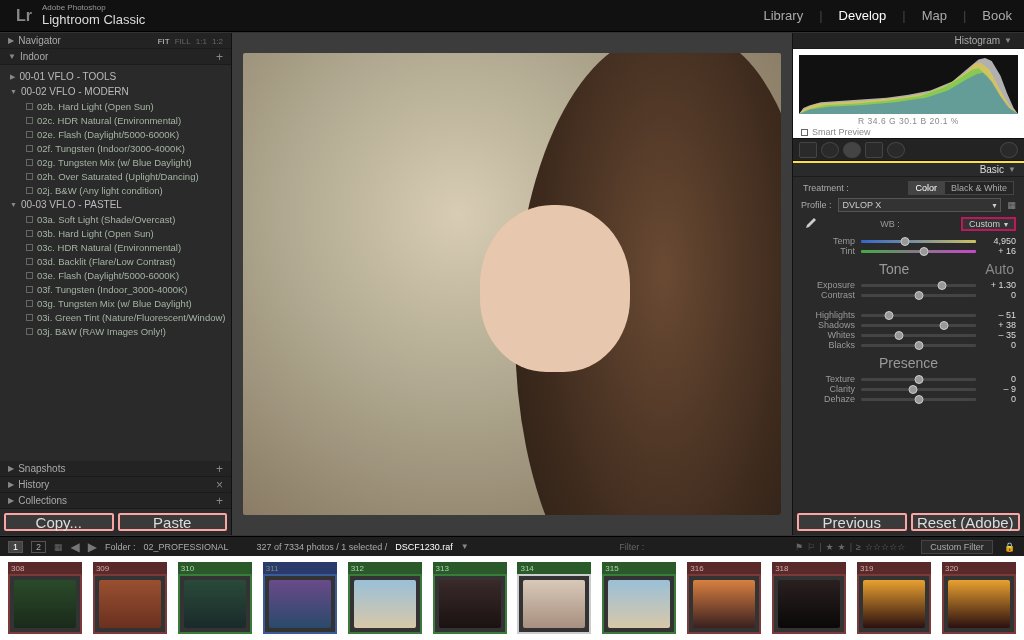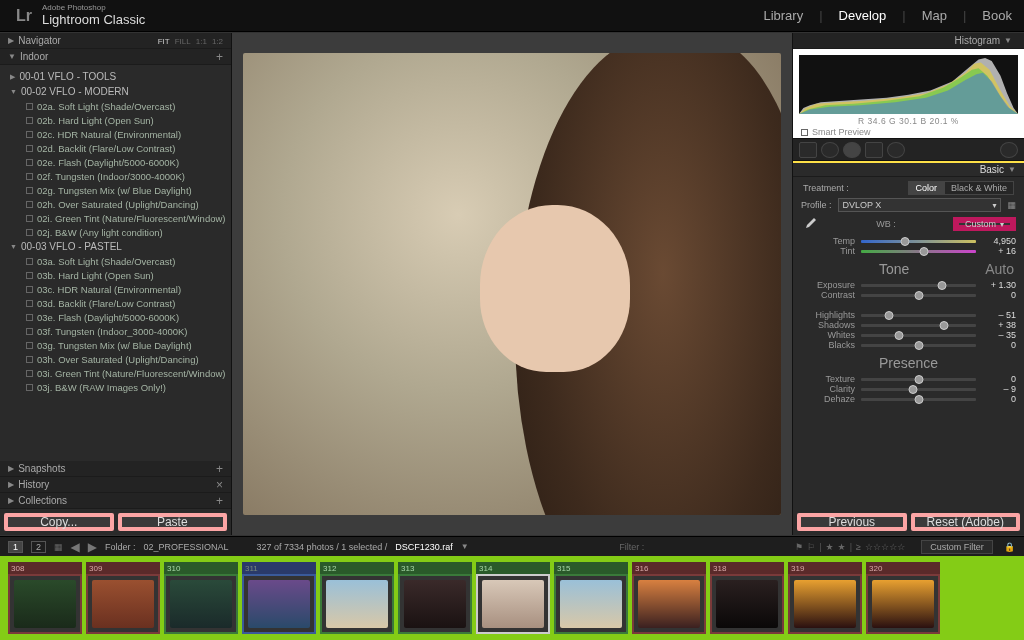--- a/index.html
+++ b/index.html
@@ -34,21 +34,21 @@
 .navhdr .zoom{color:#666;font-size:8px;margin-left:5px;}
 .zoom.active{color:#ccc;text-align:center;}
 
 .plist { flex:1; overflow:auto; padding:4px 0 4px 6px; }
 .plist-folder { color:#bbb; font-size:10px; padding:2px 4px; display:flex; align-items:center; gap:4px; cursor:pointer;}
 .plist-item { color:#a4b4a4; font-size:9.5px; padding:1.5px 4px 1.5px 20px; display:flex; align-items:center; gap:4px; cursor:pointer;}
 .plist-item .sq{width:7px;height:7px;border:1px solid #666;display:inline-block;}
 .plist-folder .tri{font-size:7px;color:#888;}
 
 .panelbtns{display:flex;gap:4px;padding:4px;}
-.pbtn{flex:1;background:#3a3a3a;border:4px solid #fca5a5;border-radius:2px;height:18px;color:#ddd;font-size:12px;display:flex;align-items:center;justify-content:center;cursor:pointer;}
+.pbtn{flex:1;background:#3a3a3a;border:2px solid #fca5a5;border-radius:2px;height:18px;color:#ddd;font-size:15px;display:flex;align-items:center;justify-content:center;cursor:pointer;}
 
 .histo{height:90px;background:#ffffff;margin:0;position:relative;border-bottom:1px solid #111;}
 .histo-canvas{position:absolute;inset:6px 6px 24px 6px;background:#111;}
 .histo-canvas svg{width:100%;height:100%;}
 .histo-read{position:absolute;bottom:12px;left:0;right:0;text-align:center;color:#888;font-size:8.5px;letter-spacing:0.5px;}
 .smart-preview{position:absolute;bottom:1px;left:8px;font-size:9px;color:#888;display:flex;align-items:center;gap:4px;}
 .smart-preview .chk{width:7px;height:7px;border:1px solid #666;}
 .maskrow{height:22px;background:#232323;border-bottom:1px solid #111;display:flex;align-items:center;gap:4px;padding:0 6px;}
 .maskrow .mbtn{width:18px;height:16px;border:1px solid #444;border-radius:2px;background:#2a2a2a;cursor:pointer;}
 .maskrow .mbtn.sel{background:#444;}
@@ -66,30 +66,30 @@
 .row.tint .slider{background:linear-gradient(90deg,#44aa44,#cc44cc);}
 .subhdr{text-align:center;color:#999;font-size:14px;margin-top:2px;display:flex;justify-content:space-between;padding:0 2px;}
 .subhdr .auto{color:#888;cursor:pointer;}
 .treat-row{display:flex;justify-content:space-between;align-items:center;padding:0 2px;}
 .treat-row .opts{display:flex;gap:0;}
 .treat-row .opt{padding:1px 6px;border:1px solid #444;font-size:9px;background:#262626;cursor:pointer;}
 .treat-row .opt.sel{background:#444;color:#fff;}
 .profile-row{display:flex;align-items:center;gap:6px;}
 .profile-sel{flex:1;background:#333;border:1px solid #555;height:14px;display:flex;align-items:center;padding:0 4px;color:#ccc;font-size:9px;gap:4px;cursor:pointer;}
 .eyedrop{width:18px;height:18px;display:flex;align-items:center;justify-content:center;cursor:pointer;}
-.wb-sel{background:#333;border:6px solid #be185d;height:14px;padding:0 6px;color:#ccc;font-size:9px;display:flex;align-items:center;cursor:pointer;gap:4px;}
+.wb-sel{background:#333;border:2px solid #be185d;height:14px;padding:0 6px;color:#ccc;font-size:9px;display:flex;align-items:center;cursor:pointer;gap:4px;}
 
 .statusrow{height:20px;background:#1e1e1e;display:flex;align-items:center;padding:0 8px;color:#aaa;font-size:9px;gap:8px;border-top:1px solid #000;}
 .statusrow .flagicons{display:flex;gap:4px;margin-left:auto;color:#666;}
 .statusrow .cf{background:#2a2a2a;border:1px solid #444;padding:1px 8px;margin-left:8px;cursor:pointer;}
 .viewbtn{border:1px solid #555;padding:0 4px;color:#aaa;cursor:pointer;}
 .viewbtn.sel{background:#444;color:#fff;}
 .navarrow{color:#777;cursor:pointer;font-size:12px;}
 
-.filmstrip{height:84px;background:#84cc16;display:flex;gap:4px;padding:6px 8px 4px 8px;align-items:flex-start;}
+.filmstrip{height:84px;background:#ffffff;display:flex;gap:4px;padding:6px 8px 4px 8px;align-items:flex-start;justify-content:space-between;}
 .thumb{width:74px;height:72px;display:flex;flex-direction:column;position:relative;}
 .thumb .cap{height:12px;font-size:8px;color:#7a8a7a;padding-left:3px;display:flex;align-items:center;}
 .thumb .img{flex:1;background:#333;border:2px solid #555;position:relative;}
 .thumb.red .cap{background:#5a2a2a;color:#d8a8a8;} .thumb.red .img{border-color:#7a3a3a;}
 .thumb.green .cap{background:#2a5a2a;color:#a8d8a8;} .thumb.green .img{border-color:#3a7a3a;}
 .thumb.blue .cap{background:#2a3a6a;} .thumb.blue .img{border-color:#3a5a9a;}
 .thumb.sel .img{border-color:#ccc;}
 .thumb .img::after{content:"";position:absolute;inset:4px;border-radius:2px;}
 .tc-forest::after{background:linear-gradient(#2a4a2a,#1a2a1a);}
 .tc-arch::after{background:linear-gradient(#9a5030,#6a3020);}
@@ -136,39 +136,35 @@
       <span id="zoomlabels"><span class="zoom active">FIT</span><span class="zoom">FILL</span><span class="zoom">1:1</span><span class="zoom">1:2</span></span>
     </div>
     <div class="phdr">
       <span class="tri">▼</span>
       <span>Indoor</span>
       <span class="plus">+</span>
     </div>
     <div class="plist" id="plist">
         <div class="plist-folder"><span class="tri">▶</span>00-01 VFLO - TOOLS</div>
         <div class="plist-folder"><span class="tri">▼</span>00-02 VFLO - MODERN</div>
-        <div class="plist-item"><span class="sq"></span>02a. Soft Light (Shade/Overcast)</div>
         <div class="plist-item"><span class="sq"></span>02b. Hard Light (Open Sun)</div>
         <div class="plist-item"><span class="sq"></span>02c. HDR Natural (Environmental)</div>
-        <div class="plist-item"><span class="sq"></span>02d. Backlit (Flare/Low Contrast)</div>
         <div class="plist-item"><span class="sq"></span>02e. Flash (Daylight/5000-6000K)</div>
         <div class="plist-item"><span class="sq"></span>02f. Tungsten (Indoor/3000-4000K)</div>
         <div class="plist-item"><span class="sq"></span>02g. Tungsten Mix (w/ Blue Daylight)</div>
         <div class="plist-item"><span class="sq"></span>02h. Over Saturated (Uplight/Dancing)</div>
-        <div class="plist-item"><span class="sq"></span>02i. Green Tint (Nature/Fluorescent/Window)</div>
         <div class="plist-item"><span class="sq"></span>02j. B&amp;W (Any light condition)</div>
         <div class="plist-folder"><span class="tri">▼</span>00-03 VFLO - PASTEL</div>
         <div class="plist-item"><span class="sq"></span>03a. Soft Light (Shade/Overcast)</div>
         <div class="plist-item"><span class="sq"></span>03b. Hard Light (Open Sun)</div>
         <div class="plist-item"><span class="sq"></span>03c. HDR Natural (Environmental)</div>
         <div class="plist-item"><span class="sq"></span>03d. Backlit (Flare/Low Contrast)</div>
         <div class="plist-item"><span class="sq"></span>03e. Flash (Daylight/5000-6000K)</div>
         <div class="plist-item"><span class="sq"></span>03f. Tungsten (Indoor_3000-4000K)</div>
         <div class="plist-item"><span class="sq"></span>03g. Tungsten Mix (w/ Blue Daylight)</div>
-        <div class="plist-item"><span class="sq"></span>03h. Over Saturated (Uplight/Dancing)</div>
         <div class="plist-item"><span class="sq"></span>03i. Green Tint (Nature/Fluorescent/Window)</div>
         <div class="plist-item"><span class="sq"></span>03j. B&amp;W (RAW Images Only!)</div>
       </div>
     <div class="phdr">
       <span class="tri">▶</span>
       <span>Snapshots</span>
         <span class="plus">+</span>
     </div>
     <div class="phdr">
       <span class="tri">▶</span>

